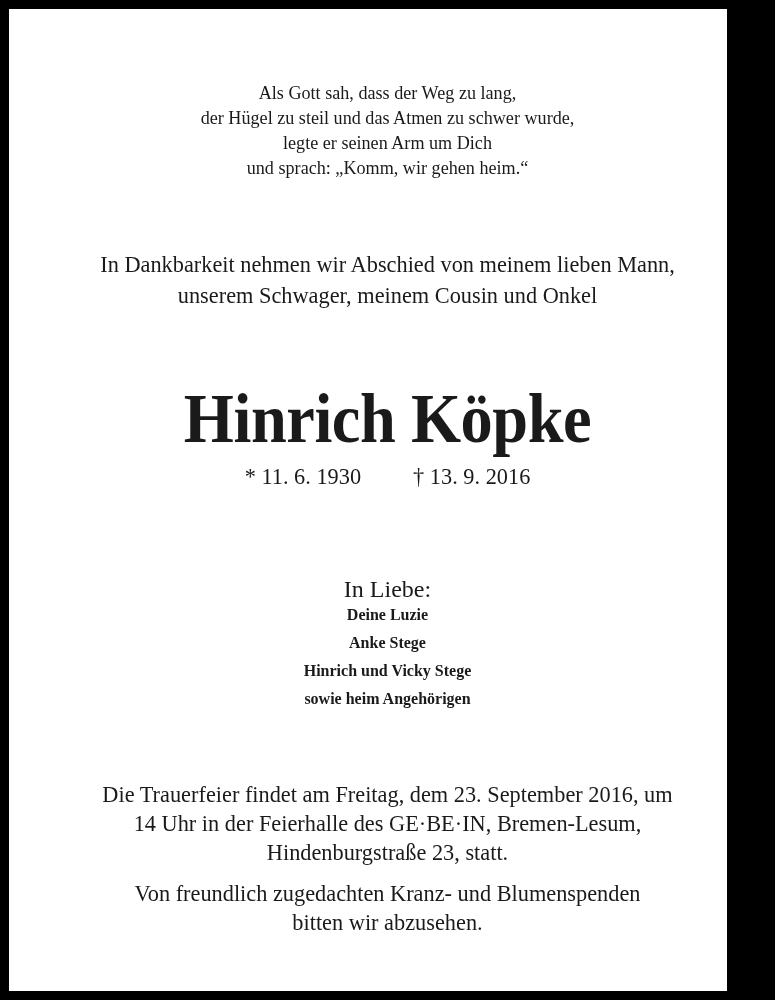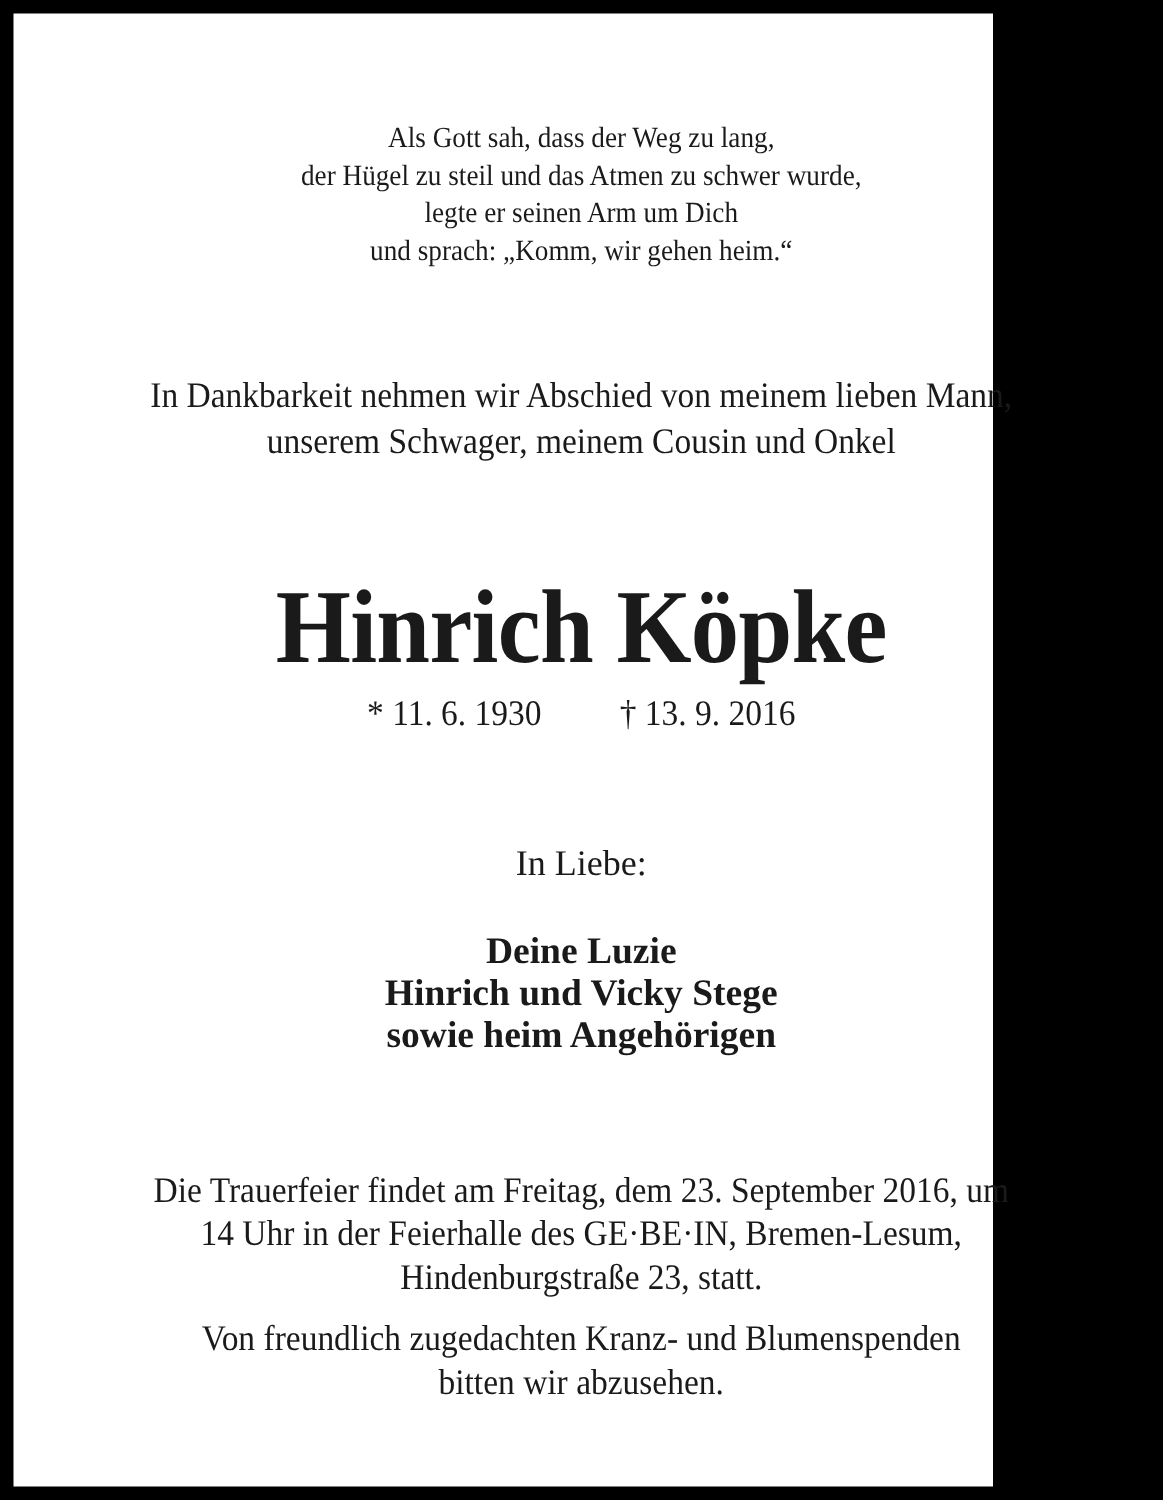--- a/index.html
+++ b/index.html
@@ -1,30 +1,30 @@
 <!DOCTYPE html>
 <html><head>
 <meta charset="utf-8">
 <style>
   html, body { margin: 0; padding: 0; }
   body { width: 775px; height: 1000px; background: #000; position: relative; overflow: hidden; }
   .page {
-    position: absolute; left: 9px; top: 9px; width: 653px; height: 982px;
+    position: absolute; left: 9px; top: 9px; width: 718px; height: 982px;
     background: #fff; color: #1a1a1a;
     font-family: "Liberation Serif", "DejaVu Serif", serif;
   }
   .blk { position: absolute; left: 0; width: 757px; text-align: center; }
   .poem { top: 71px; font-size: 19.5px; line-height: 25px; transform: scaleX(0.93); }
   .intro { top: 240px; font-size: 24px; line-height: 31px; transform: scaleX(0.93); }
   .name { top: 370px; font-size: 70px; line-height: 80px; font-weight: bold; letter-spacing: -0.5px; transform: scaleX(0.92); }
   .dates { top: 452px; font-size: 24px; line-height: 30px; transform: scaleX(0.93); }
   .dates span { display: inline-block; }
   .dates .gap { width: 56px; }
-  .love-label { top: 552px; font-size: 24px; line-height: 30px; }
-  .mourners { top: 612px; font-size: 25px; line-height: 28px; font-weight: bold; }
+  .love-label { top: 565px; font-size: 24px; line-height: 30px; }
+  .mourners { top: 592px; font-size: 16px; line-height: 28px; font-weight: bold; }
   .mourners div { display: block; }
   .ceremony { top: 771px; font-size: 24px; line-height: 29px; transform: scaleX(0.93); }
   .flowers { top: 870px; font-size: 24px; line-height: 29px; transform: scaleX(0.93); }
   .line { display: block; white-space: nowrap; }
 </style>
 </head>
 <body>
 
 <div class="page">
 
@@ -43,20 +43,21 @@
   <div class="blk name">Hinrich Köpke</div>
 
   <div class="blk dates">
     <span>* 11. 6. 1930</span><span class="gap"></span><span>† 13. 9. 2016</span>
   </div>
 
   <div class="blk love-label">In Liebe:</div>
 
   <div class="blk mourners">
     <div>Deine Luzie</div>
+    <div>Anke Stege</div>
     <div>Hinrich und Vicky Stege</div>
     <div>sowie heim Angehörigen</div>
   </div>
 
   <div class="blk ceremony">
     <span class="line">Die Trauerfeier findet am Freitag, dem 23. September 2016, um</span>
     <span class="line">14 Uhr in der Feierhalle des GE·BE·IN, Bremen-Lesum,</span>
     <span class="line">Hindenburgstraße 23, statt.</span>
   </div>
 

